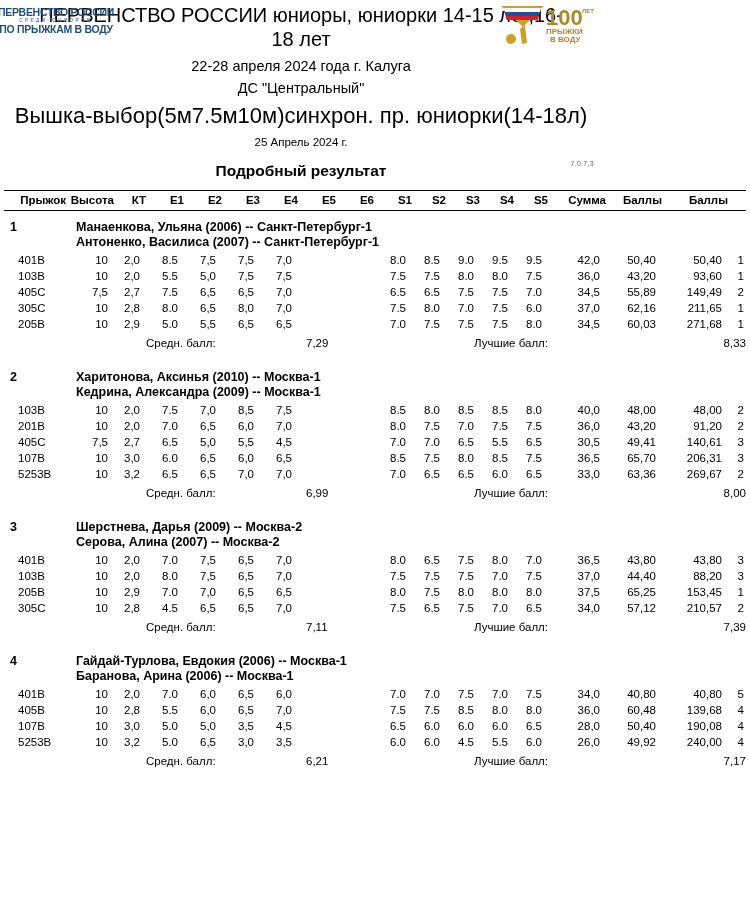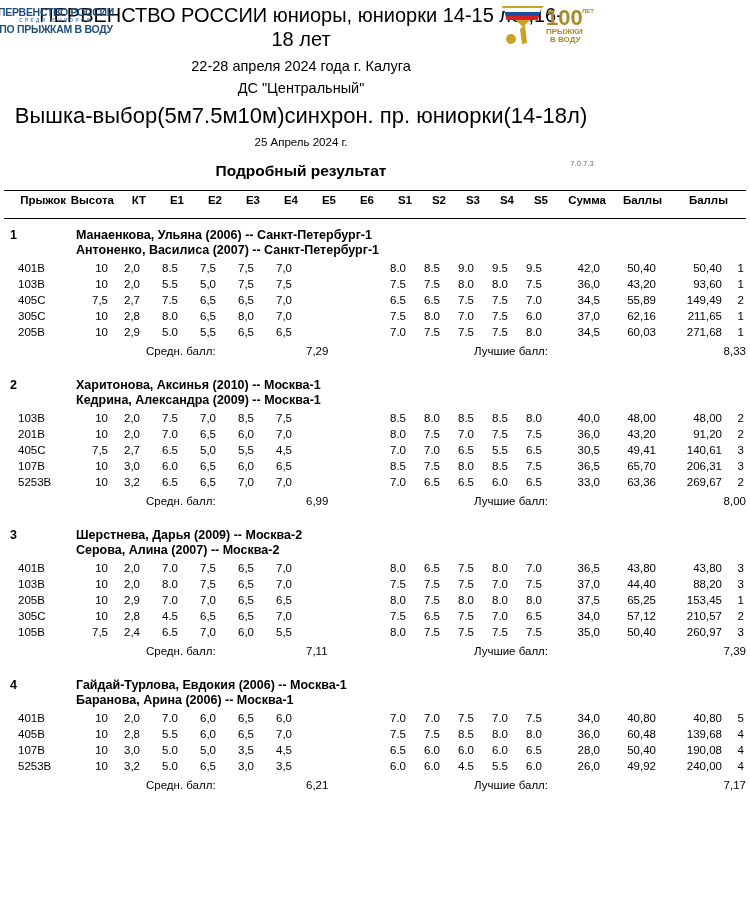--- a/index.html
+++ b/index.html
@@ -112,21 +112,21 @@
   }
   table.results {
     border-collapse: collapse;
     width: 742px;
     font-size: 11.5px;
     table-layout: fixed;
   }
   table.results thead th {
     font-weight: bold;
     font-size: 11.5px;
-    padding: 3px 0 12px 0;
+    padding: 3px 0 4px 0;
     border-top: 1.3px solid #000;
     border-bottom: 1.3px solid #000;
     text-align: right;
     white-space: nowrap;
   }
   th.h-dive   { text-align: left; padding-left: 10px !important; }
   th.h-spacer { border-top: 1.3px solid #000; border-bottom: 1.3px solid #000; }
 
   td {
     padding: 2px 0 2px 0;
@@ -572,40 +572,20 @@
           <td class="pad-r">7.5</td>
           <td class="pad-r">6.5</td>
           <td class="pad-r">7.5</td>
           <td class="pad-r">7.0</td>
           <td class="pad-r">6.5</td>
           <td class="pad-r">34,0</td>
           <td class="pad-r">57,12</td>
           <td class="pad-r">210,57</td>
           <td class="place">2</td>
         </tr>
-        <tr>
-          <td class="dive-code">105B</td>
-          <td class="pad-r">7,5</td>
-          <td class="pad-r">2,4</td>
-          <td class="pad-r">6.5</td>
-          <td class="pad-r">7,0</td>
-          <td class="pad-r">6,0</td>
-          <td class="pad-r">5,5</td>
-          <td class="pad-r"></td>
-          <td class="pad-r"></td>
-          <td class="pad-r">8.0</td>
-          <td class="pad-r">7.5</td>
-          <td class="pad-r">7.5</td>
-          <td class="pad-r">7.5</td>
-          <td class="pad-r">7.5</td>
-          <td class="pad-r">35,0</td>
-          <td class="pad-r">50,40</td>
-          <td class="pad-r">260,97</td>
-          <td class="place">3</td>
-        </tr>
         <tr class="summary">
           <td colspan="3"></td>
           <td class="avg-label" colspan="4">Средн. балл:</td>
           <td class="avg-value" colspan="3">7,11</td>
           <td class="best-label" colspan="4">Лучшие балл:</td>
           <td class="best-value" colspan="4">7,39</td>
         </tr>
         <tr class="gap">
           <td colspan="18"></td>
         </tr>

